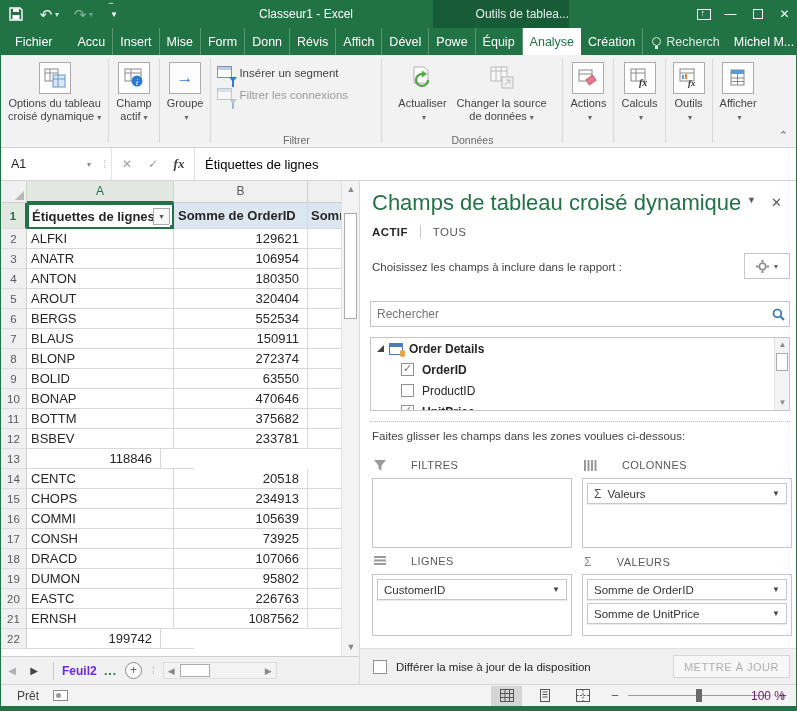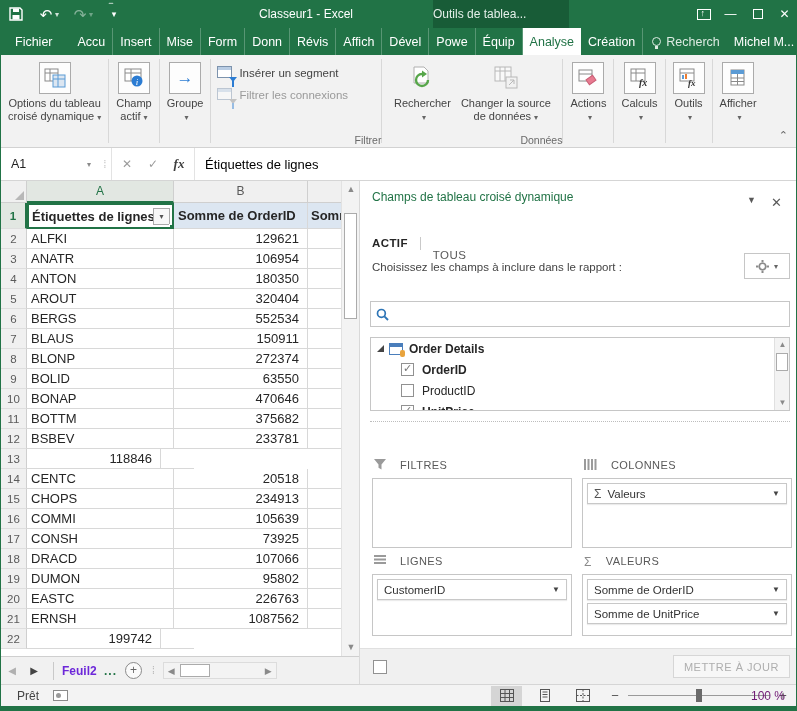--- a/index.html
+++ b/index.html
@@ -8,42 +8,42 @@
   .window { position:relative; width:797px; height:711px; overflow:hidden; background:#fff; border-left:1px solid #217346; border-right:1px solid #217346; }
 
   
   .titlebar { position:absolute; left:0; top:0; width:797px; height:28px; background:#217346; color:#fff; }
   .qat { position:absolute; left:0; top:0; height:28px; display:flex; align-items:center; }
   .qat .qbtn { width:30px; height:28px; display:flex; align-items:center; justify-content:center; color:#fff; }
   .qat .caret { width:10px; font-size:8px; color:#cfe3d8; margin-left:-6px; }
   .qat .dim { opacity:.45; }
   .undoglyph { font-size:15px; line-height:1; }
   .wintitle { position:absolute; left:240px; top:0; width:130px; height:28px; line-height:28px; text-align:center; font-size:12px; white-space:nowrap; }
-  .ctxtitle { position:absolute; left:432px; top:0; width:136px; height:28px; line-height:28px; text-align:left; background:#185c37; font-size:12px; color:#e4efe9; white-space:nowrap; overflow:hidden; }
+  .ctxtitle { position:absolute; left:432px; top:0; width:136px; height:28px; line-height:28px; text-align:right; background:#185c37; font-size:12px; color:#e4efe9; white-space:nowrap; overflow:hidden; }
   .winbtns { position:absolute; right:0; top:0; height:28px; display:flex; }
   .winbtns .wb { width:27px; height:28px; display:flex; align-items:center; justify-content:center; color:#fff; font-size:12px; }
   .ribdisp { width:14px; height:11px; border:1px solid #fff; position:relative; }
   .ribdisp:after { content:"↑"; position:absolute; left:3px; top:-2px; font-size:9px; }
 
   
   .tabrow { position:absolute; left:0; top:28px; width:797px; height:27px; background:#217346; display:flex; align-items:stretch; }
   .rtab { padding:0 7px; display:flex; align-items:center; color:#fff; font-size:12.5px; white-space:nowrap; border-right:1px solid rgba(255,255,255,.25); }
   .rtab.file { padding:0 14px; border-right:none; margin-right:4px; }
   .rtab.active { background:#fff; color:#217346; border-right:none; }
   .rtab.tellme { border-right:none; color:#dcebe2; margin-left:2px; }
   .rtab.user { border-right:none; }
   .bulb { width:9px; height:9px; border:1.5px solid #dcebe2; border-radius:50%; display:inline-block; margin-right:5px; position:relative; }
   .bulb:after { content:""; position:absolute; left:2px; bottom:-4px; width:3px; height:3px; background:#dcebe2; }
 
   
   .ribbon { position:absolute; left:0; top:55px; width:797px; height:93px; background:#f2f2f2; border-bottom:1px solid #d2d2d2; }
   .rgroups { position:absolute; left:0; top:0; height:92px; display:flex; }
   .rgroup { position:relative; height:92px; padding:3px 2px 14px; display:flex; align-items:flex-start; }
   .gdiv { width:1px; height:84px; margin-top:4px; background:#d8d8d8; }
-  .glabel { position:absolute; left:0; right:0; bottom:1px; text-align:right; font-size:10.5px; color:#6a6a6a; }
+  .glabel { position:absolute; left:0; right:0; bottom:1px; text-align:center; font-size:10.5px; color:#6a6a6a; }
   .bigbtn { display:flex; flex-direction:column; align-items:center; padding:2px 5px; }
   .icon30 { width:32px; height:32px; margin:2px 0 3px; display:flex; align-items:center; justify-content:center; }
   .boxed { border:1px solid #ababab; background:#fdfdfd; }
   .bigbtn .l1,.bigbtn .l2 { font-size:11px; line-height:13px; color:#444; white-space:nowrap; }
   .car { font-size:8px; color:#666; margin-left:3px; }
   .fgroup-items { display:flex; flex-direction:column; padding:4px 4px 0; }
   .fitem { display:flex; align-items:center; height:22px; font-size:11.5px; color:#444; white-space:nowrap; }
   .fitem .ic { width:18px; height:14px; margin-right:4px; position:relative; }
   .fitem.disabled { color:#9a9a9a; }
   .fitem.disabled .ic { opacity:.45; }
@@ -106,28 +106,28 @@
   .sellipsis { color:#217346; font-weight:bold; margin:0 8px 0 2px; letter-spacing:1px; }
   .addsheet { width:17px; height:17px; border:1px solid #8a8a8a; border-radius:50%; color:#666; font-size:12px; line-height:15px; text-align:center; margin-right:10px; background:#fafafa; }
   .sdots { color:#b5b5b5; font-size:10px; margin-right:8px; }
   .hscroll { position:relative; width:114px; height:17px; background:#f3f3f3; border:1px solid #dcdcdc; display:flex; align-items:center; }
   .harr { width:15px; text-align:center; font-size:9px; color:#8a8a8a; }
   .hthumb { position:absolute; left:16px; top:1px; width:30px; height:13px; background:#fff; border:1px solid #ababab; }
   .harr.right { margin-left:auto; }
 
   
   .pane { width:439px; position:relative; background:#fff; border-left:1px solid #d9d9d9; }
-  .ptitle { position:absolute; left:12px; top:9px; font-size:12px; color:#217346; white-space:nowrap; }
+  .ptitle { position:absolute; left:12px; top:9px; font-size:22px; color:#217346; white-space:nowrap; }
   .pctrl { position:absolute; top:14px; color:#595959; font-size:11px; }
   .pctrl.pdrop { right:42px; font-size:9px; }
   .pctrl.pclose { right:16px; font-size:13px; }
   .ptabs { position:absolute; left:12px; top:44px; display:flex; align-items:center; font-size:11.5px; letter-spacing:.4px; }
   .ptab-active { font-weight:bold; color:#262626; }
   .ptab-sep { width:1px; height:13px; background:#c9c9c9; margin:0 12px; }
-  .ptab-all { color:#595959;margin-top:24px; }
+  .ptab-all { color:#595959; }
   .pchoose { position:absolute; left:12px; top:80px; font-size:11.5px; color:#444; }
   .gearbtn { position:absolute; right:8px; top:72px; width:46px; height:26px; border:1px solid #c6c6c6; background:#fff; display:flex; align-items:center; justify-content:center; gap:5px; color:#8a8a8a; }
   .gearbtn .gcar { font-size:8px; color:#666; }
   .searchbox { position:absolute; left:10px; right:8px; top:120px; height:26px; border:1px solid #c6c6c6; background:#fff; display:flex; align-items:center; }
   .searchbox input { flex:1; border:none; outline:none; padding:0 6px; font-size:12px; font-family:inherit; color:#262626; background:transparent; }
   .searchbox input::placeholder { color:#767676; opacity:1; }
   .mag { width:22px; display:flex; align-items:center; justify-content:center; }
   .fieldbox { position:absolute; left:10px; right:8px; top:156px; height:74px; border:1px solid #c6c6c6; background:#fff; overflow:hidden; }
   .flist { position:absolute; left:0; top:0; right:16px; }
   .frow { display:flex; align-items:center; height:21px; padding-left:6px; font-size:12px; color:#262626; white-space:nowrap; }
@@ -136,21 +136,21 @@
   .tblicon { width:14px; height:12px; border:1px solid #4a7ebb; background:linear-gradient(#4a7ebb,#4a7ebb) 0 0/14px 3px no-repeat,#fff; position:relative; margin-right:6px; }
   .tblicon:after { content:""; position:absolute; right:-3px; bottom:-3px; width:5px; height:7px; background:#e8a33d; border-radius:2px; }
   .cb { width:13px; height:13px; border:1px solid #919191; background:#fff; margin:0 8px 0 24px; position:relative; flex:0 0 auto; }
   .cb.checked:after { content:"✓"; position:absolute; left:1px; top:-2px; font-size:11px; color:#757575; }
   .fscroll { position:absolute; right:0; top:0; width:15px; height:72px; background:#f3f3f3; border-left:1px solid #e0e0e0; }
   .fscroll .up,.fscroll .dn { position:absolute; left:0; width:15px; height:14px; font-size:8px; color:#8a8a8a; text-align:center; line-height:14px; }
   .fscroll .dn { bottom:0; }
   .fthumb { position:absolute; left:1px; top:15px; width:12px; height:18px; background:#fff; border:1px solid #ababab; }
   .dotline { position:absolute; left:10px; right:8px; top:240px; border-top:1px dotted #bdbdbd; }
   .pdrag { position:absolute; left:12px; top:249px; font-size:11.5px; color:#444; }
-  .ahdr { position:absolute; display:flex; gap:14px; font-size:11px; letter-spacing:.4px; color:#595959; }
+  .ahdr { position:absolute; display:flex; align-items:center; gap:25px; font-size:11px; letter-spacing:.4px; color:#595959; }
   .abox { position:absolute; border:1px solid #c6c6c6; background:#fff; padding:4px; }
   .pill { height:21px; border:1px solid #c8c8c8; background:#fff; box-shadow:0 1px 1px rgba(0,0,0,.08); display:flex; align-items:center; padding:0 6px; font-size:11.5px; color:#333; margin-bottom:3px; white-space:nowrap; }
   .pill .pcar { margin-left:auto; font-size:8px; color:#444; }
   .pill .sig { margin-right:6px; font-size:12px; color:#555; }
   .aicon { color:#8a8a8a; font-size:12px; }
   .pbottom { position:absolute; left:0; right:0; top:467px; height:36px; background:#f0f0f0; border-top:1px solid #e0e0e0; display:flex; align-items:center; }
   .pbottom .cb2 { width:14px; height:14px; border:1px solid #919191; background:#fff; margin:0 9px 0 13px; }
   .pbottom .dlabel { font-size:11.5px; color:#262626; }
   .updbtn { margin-left:auto; margin-right:8px; height:23px; padding:0 10px; border:1px solid #d6d6d6; background:#f7f7f7; color:#aeaeae; font-size:11px; letter-spacing:.5px; display:flex; align-items:center; }
 
@@ -324,21 +324,21 @@
       <div class="gdiv"></div>
       <div class="rgroup" style="width:180px;justify-content:center;">
         <div class="bigbtn">
           <span class="icon30">
             <svg width="26" height="26" viewBox="0 0 26 26">
                 <path d="M5 2 h10 l4 4 v12 h-14 z" fill="#fff" stroke="#b0b0b0"></path>
                 <path d="M13 9 a6 6 0 1 0 6 6" fill="none" stroke="#57a64a" stroke-width="2.4"></path>
                 <path d="M13 5.5 l5 3.5 -5 3.5 z" fill="#57a64a"></path>
               </svg>
           </span>
-          <span class="l1">Rechercher</span>
+          <span class="l1">Actualiser</span>
           <span class="l2"><span class="car">▾</span></span>
         </div>
         <div class="bigbtn">
           <span class="icon30">
             <svg width="26" height="26" viewBox="0 0 26 26" opacity="0.55">
                 <rect x="2" y="2" width="16" height="14" class="igrid"></rect>
                 <line x1="2" y1="6" x2="18" y2="6" stroke="#8a8a8a"></line>
                 <line x1="7" y1="2" x2="7" y2="16" stroke="#8a8a8a"></line>
                 <line x1="12" y1="2" x2="12" y2="16" stroke="#8a8a8a"></line>
                 <rect x="13" y="12" width="11" height="11" fill="#f2f2f2" stroke="#8a8a8a"></rect>
@@ -612,20 +612,21 @@
             <g stroke="#8a8a8a" stroke-width="2">
               <line x1="6.5" y1="0" x2="6.5" y2="2.4"></line>
               <line x1="6.5" y1="10.6" x2="6.5" y2="13"></line>
               <line x1="0" y1="6.5" x2="2.4" y2="6.5"></line>
               <line x1="10.6" y1="6.5" x2="13" y2="6.5"></line>
             </g>
           </svg>
         <span class="gcar">▾</span>
       </div>
       <div class="searchbox">
+        <input type="text" placeholder="Rechercher" style="">
         <span class="mag">
           <svg width="13" height="13" viewBox="0 0 13 13">
               <circle cx="5.4" cy="5.4" r="3.9" fill="none" stroke="#2e75b6" stroke-width="1.7"></circle>
               <line x1="8.4" y1="8.4" x2="12" y2="12" stroke="#2e75b6" stroke-width="1.9"></line>
             </svg>
         </span>
       </div>
       <div class="fieldbox">
         <div class="flist">
           <div class="frow tbl">
@@ -646,20 +647,21 @@
             <span>UnitPrice</span>
           </div>
         </div>
         <div class="fscroll">
           <div class="up">▲</div>
           <div class="fthumb"></div>
           <div class="dn">▼</div>
         </div>
       </div>
       <div class="dotline"></div>
+      <div class="pdrag">Faites glisser les champs dans les zones voulues ci-dessous:</div>
 
       <div class="ahdr" style="left:14px;top:278px;">
         <svg width="12" height="11" viewBox="0 0 12 11">
             <path d="M0 0 h12 l-4.5 5.5 v5 l-3 -1.8 v-3.2 z" fill="#9a9a9a"></path>
           </svg>
         <span>FILTRES</span>
       </div>
       <div class="abox" style="left:12px;top:297px;width:200px;height:70px;"></div>
 
       <div class="ahdr" style="left:224px;top:278px;">
@@ -708,20 +710,21 @@
           <span class="pcar">▼</span>
         </div>
         <div class="pill">
           <span>Somme de UnitPrice</span>
           <span class="pcar">▼</span>
         </div>
       </div>
 
       <div class="pbottom">
         <span class="cb2"></span>
+        <span class="dlabel">Différer la mise à jour de la disposition</span>
         <span class="updbtn">METTRE À JOUR</span>
       </div>
     </div>
   </div>
 
   <div class="statusbar">
     <span class="ready">Prêt</span>
     <span class="macroicon"></span>
     <div class="views">
       <span class="vbtn sel">

